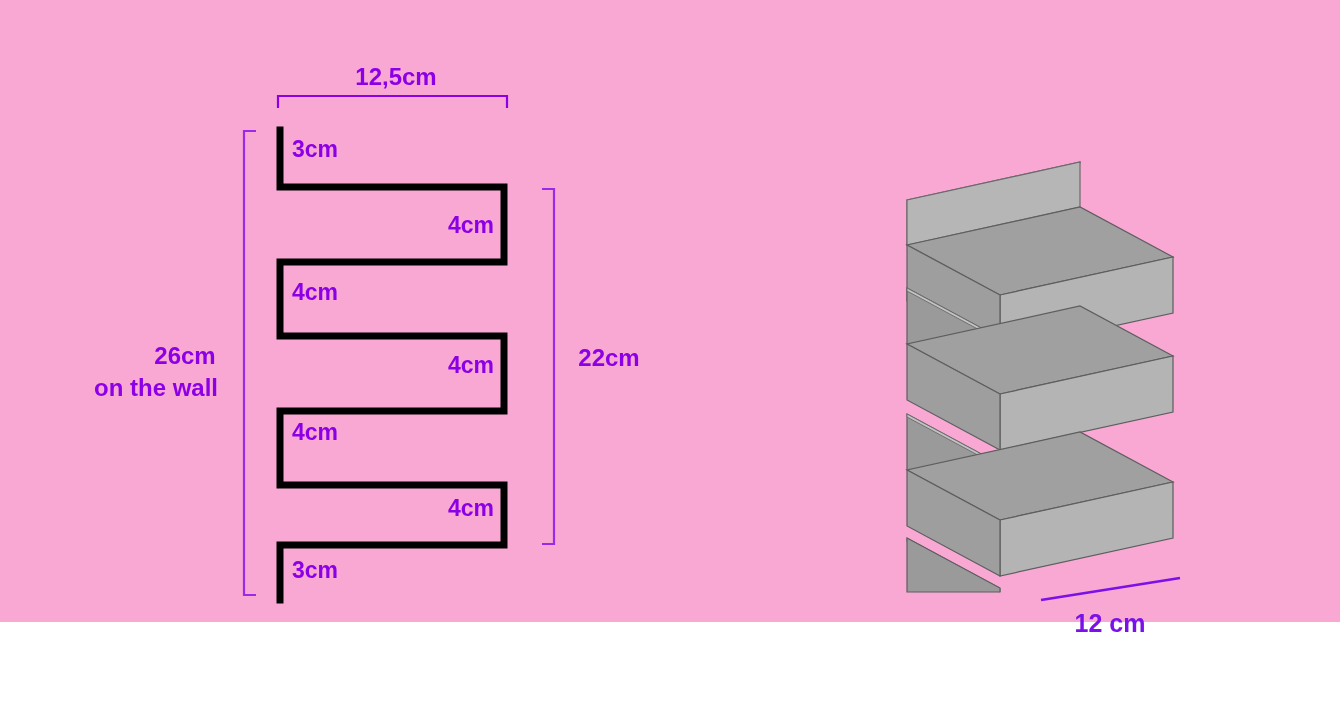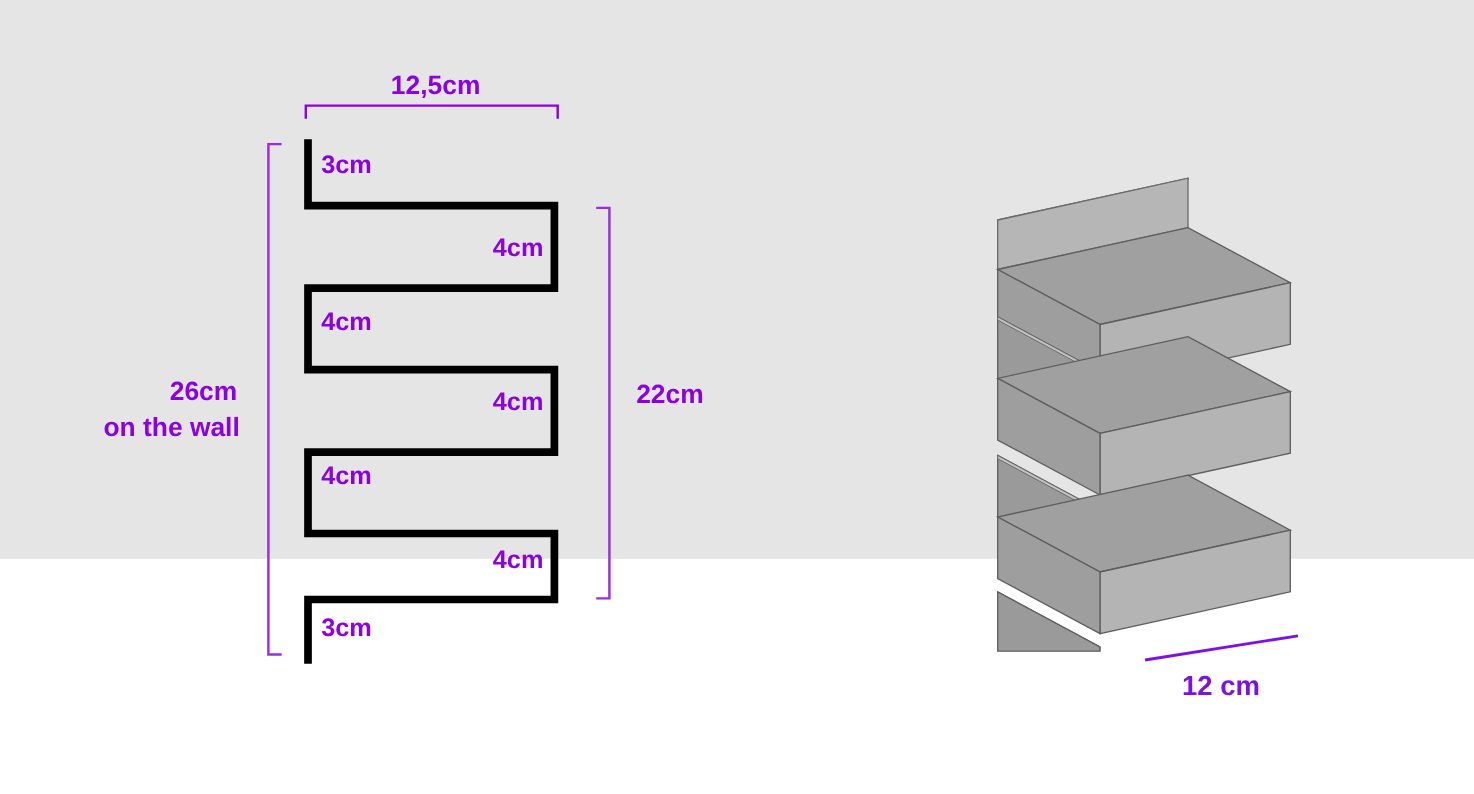--- a/index.html
+++ b/index.html
@@ -9,22 +9,22 @@
   }
   body {
     width: 1340px;
     height: 722px;
     overflow: hidden;
     font-family: "Liberation Sans", sans-serif;
   }
   #stage {
     position: relative;
     width: 1340px;
-    height: 508px;
-    background: #e5e5e5;
+    height: 622px;
+    background: #f9a8d4;
   }
   #diagram-svg {
     position: absolute;
     left: 0;
     top: 0;
     width: 1340px;
     height: 722px;
     display: block;
   }
   .dim-text {

